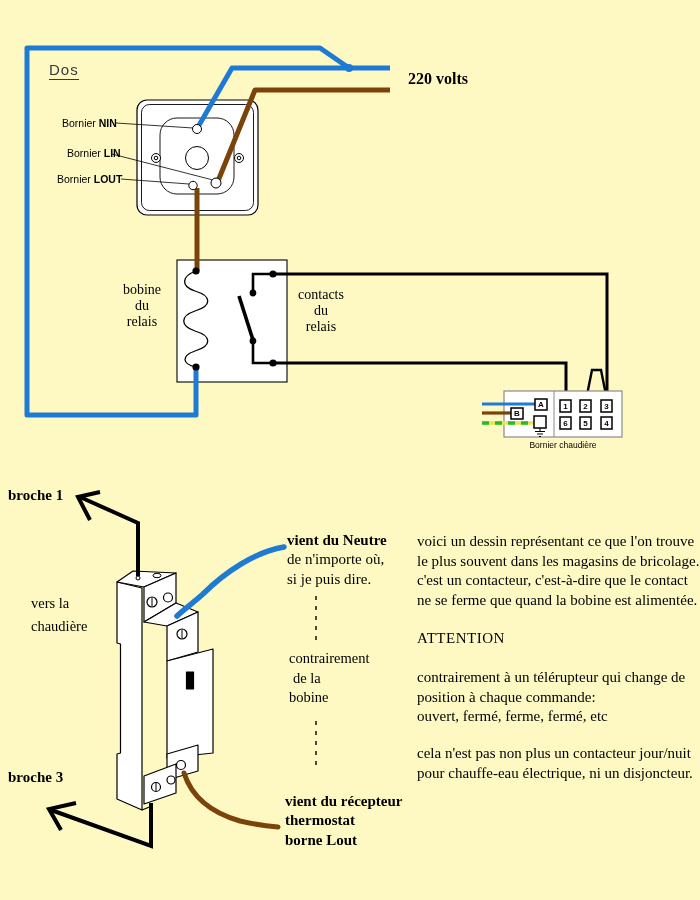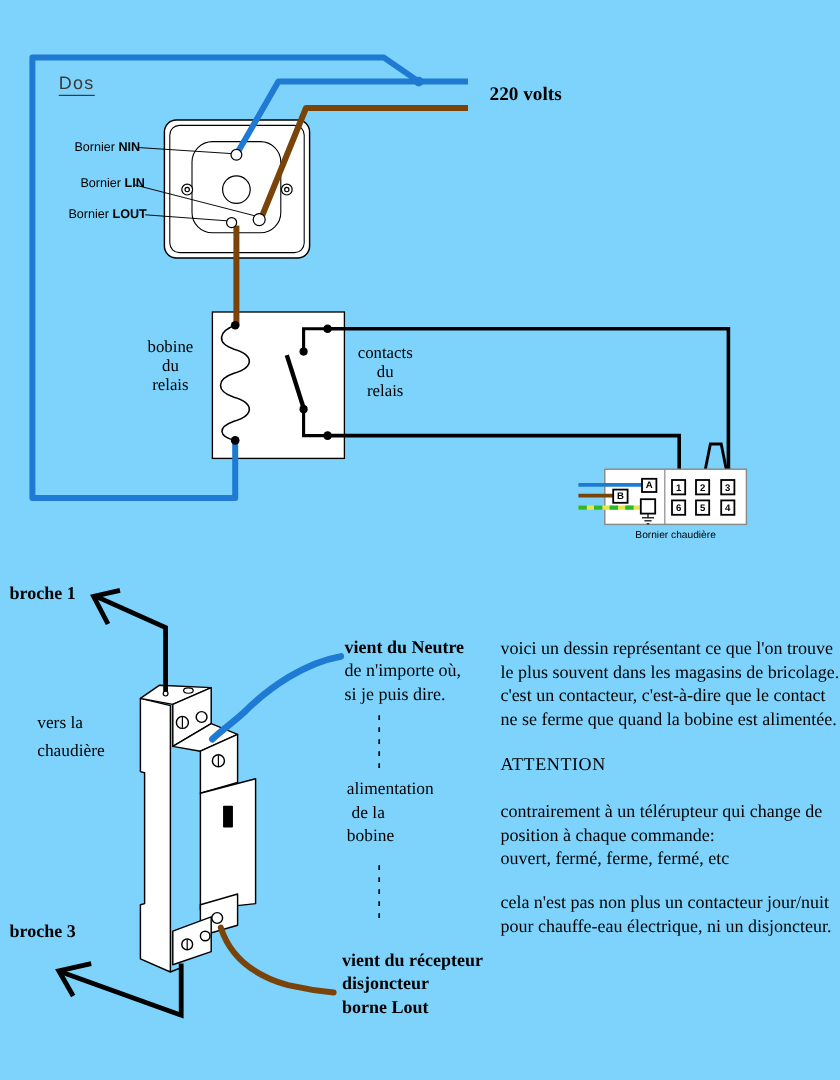--- a/index.html
+++ b/index.html
@@ -1,16 +1,16 @@
 <!DOCTYPE html>
 <html><head>
 <meta charset="utf-8">
 <style>
   html,body{margin:0;padding:0;background:#ffffff;}
-  #canvas{position:relative;width:700px;height:900px;background:#7dd3fc;overflow:hidden;
+  #canvas{position:relative;width:700px;height:900px;background:#fef9c3;overflow:hidden;
           font-family:"Liberation Serif",serif;color:#000;}
   #art{position:absolute;left:0;top:0;}
   .lbl{position:absolute;white-space:nowrap;line-height:1.15;}
   .b{font-weight:bold;}
   .sans{font-family:"Liberation Sans",sans-serif;}
   .dos{font-family:"Liberation Sans",sans-serif;color:#3a3a3a;letter-spacing:1px;
        border-bottom:1.5px solid #3a3a3a;padding-bottom:1px;}
   .para div{white-space:nowrap;}
   .tlabel{position:absolute;font-family:"Liberation Sans",sans-serif;font-weight:bold;
           text-align:center;}
@@ -199,28 +199,28 @@
 </div>
 <div class="lbl b" style="left:8px;top:769px;font-size:15px;">broche 3</div>
 
 <div class="lbl" style="left:287px;top:532px;font-size:15px;">
   <div class="b">vient du Neutre</div>
   <div style="margin-top:2px;">de n'importe où,</div>
   <div style="margin-top:2px;">si je puis dire.</div>
 </div>
 
 <div class="lbl" style="left:289px;top:650px;font-size:14.5px;">
-  <div>alimentation</div>
+  <div>contrairement</div>
   <div style="margin-left:4px;margin-top:3px;">de la</div>
   <div style="margin-top:3px;">bobine</div>
 </div>
 
 <div class="lbl b" style="left:285px;top:793px;font-size:15px;">
   <div>vient du récepteur</div>
-  <div style="margin-top:2px;">disjoncteur</div>
+  <div style="margin-top:2px;">thermostat</div>
   <div style="margin-top:2px;">borne Lout</div>
 </div>
 
 <div class="lbl para" style="left:417px;top:532px;font-size:15px;line-height:19.5px;">
   <div>voici un dessin représentant ce que l'on trouve</div>
       <div>le plus souvent dans les magasins de bricolage.</div>
   <div>c'est un contacteur, c'est-à-dire que le contact</div>
       <div>ne se ferme que quand la bobine est alimentée.</div>
 </div>
 <div class="lbl" style="left:417px;top:630px;font-size:15px;letter-spacing:0.5px;">ATTENTION</div>

